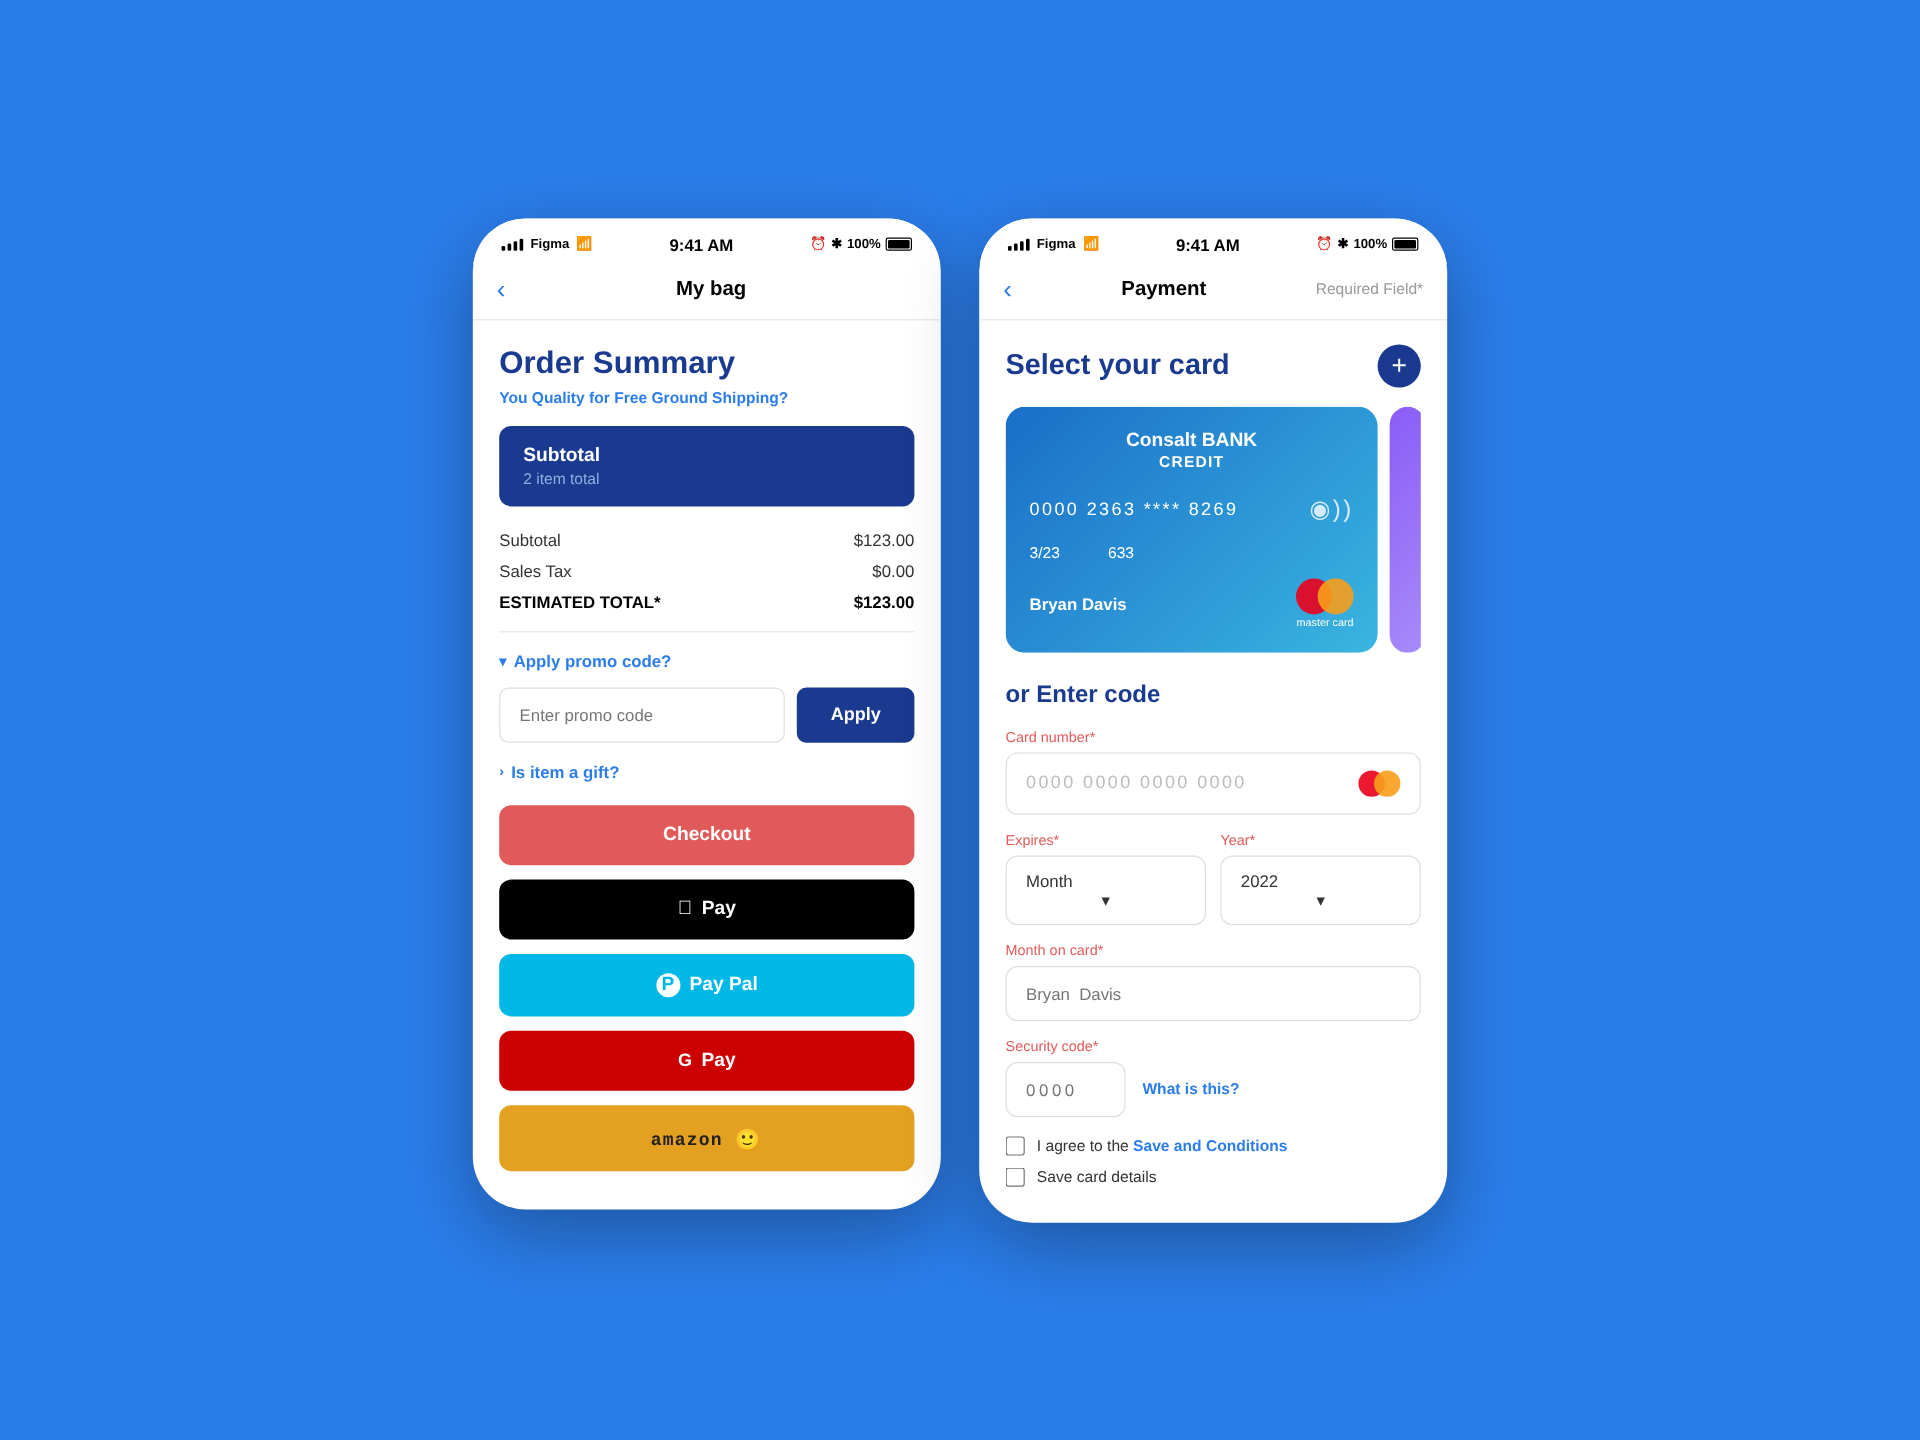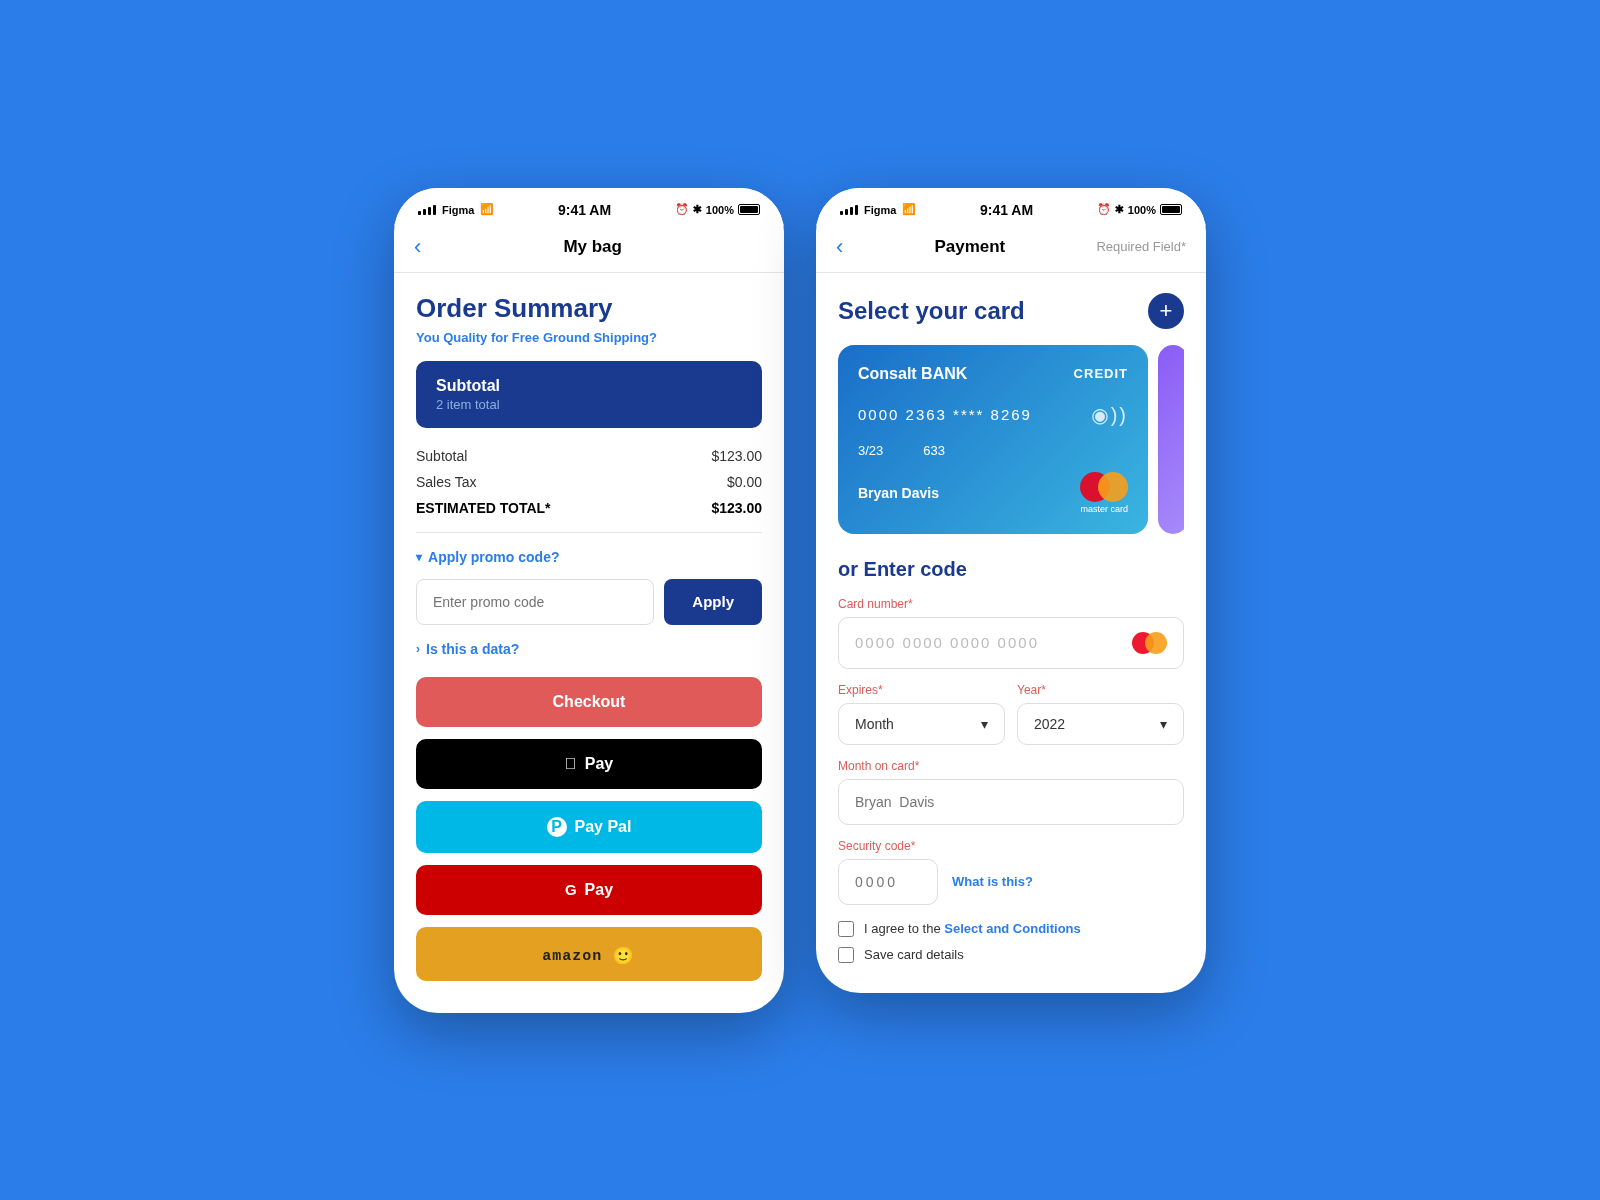--- a/index.html
+++ b/index.html
@@ -155,21 +155,21 @@
     .card-carousel { display: flex; gap: 10px; margin-bottom: 24px; overflow: hidden; }
     .credit-card {
       background: linear-gradient(135deg, #1a6ec8 0%, #3ab5e0 100%);
       border-radius: 16px;
       padding: 20px;
       width: 310px;
       min-width: 310px;
       color: #fff;
       position: relative;
     }
-    .card-header { display: flex; justify-content: space-between; align-items: center; margin-bottom: 20px; }
+    .card-header { display: flex; justify-content: space-between; align-items: center; margin-bottom: 20px; flex-direction: column; }
     .card-bank { font-size: 16px; font-weight: 700; }
     .card-type { font-size: 13px; font-weight: 600; letter-spacing: 1px; }
     .card-number { font-size: 15px; letter-spacing: 2px; margin-bottom: 16px; display: flex; justify-content: space-between; align-items: center; }
     .card-nfc { font-size: 22px; opacity: 0.8; }
     .card-details { display: flex; gap: 40px; margin-bottom: 14px; font-size: 13px; }
     .card-footer { display: flex; justify-content: space-between; align-items: center; }
     .card-name { font-size: 14px; font-weight: 600; }
     .mastercard-logo { display: flex; }
     .mc-circle { width: 30px; height: 30px; border-radius: 50%; opacity: 0.9; }
     .mc-red { background: #eb001b; }
@@ -196,20 +196,21 @@
     .select-wrap {
       border: 1.5px solid #ddd;
       border-radius: 10px;
       padding: 12px 16px;
       display: flex;
       justify-content: space-between;
       align-items: center;
       cursor: pointer;
       font-size: 14px;
       color: #333;
+      flex-direction: column;
     }
     .select-wrap select {
       border: none; background: transparent; font-size: 14px; color: #333;
       width: 100%; appearance: none; outline: none; cursor: pointer;
     }
     .name-input {
       width: 100%;
       border: 1.5px solid #ddd;
       border-radius: 10px;
       padding: 14px 16px;
@@ -302,21 +303,21 @@
         <span>Apply promo code?</span>
       </div>
 
       <div class="promo-row">
         <input class="promo-input" type="text" placeholder="Enter promo code" style="">
         <button class="promo-apply">Apply</button>
       </div>
 
       <div class="gift-toggle">
         <span class="chevron-right">›</span>
-        <span>Is this a data?</span>
+        <span>Is item a gift?</span>
       </div>
 
       <button class="payment-btn checkout-btn">Checkout</button>
 
       <button class="payment-btn applepay-btn">
         <span class="apple-icon"></span>
         <span>Pay</span>
       </button>
 
       <button class="payment-btn paypal-btn">
@@ -452,21 +453,21 @@
         <span>Security code</span><span style="color:#e05a5a;">*</span>
       </div>
       <div class="security-row">
         <input class="security-input" type="text" placeholder="0000" style="">
         <span class="what-is-this">What is this?</span>
       </div>
 
       <div class="checkbox-row">
         <input type="checkbox" style="">
         <span>
-          <span>I agree to the </span><a class="terms-link">Select and Conditions</a>
+          <span>I agree to the </span><a class="terms-link">Save and Conditions</a>
         </span>
       </div>
 
       <div class="checkbox-row">
         <input type="checkbox" style="">
         <span>Save card details</span>
       </div>
     </div>
   </div>
 

